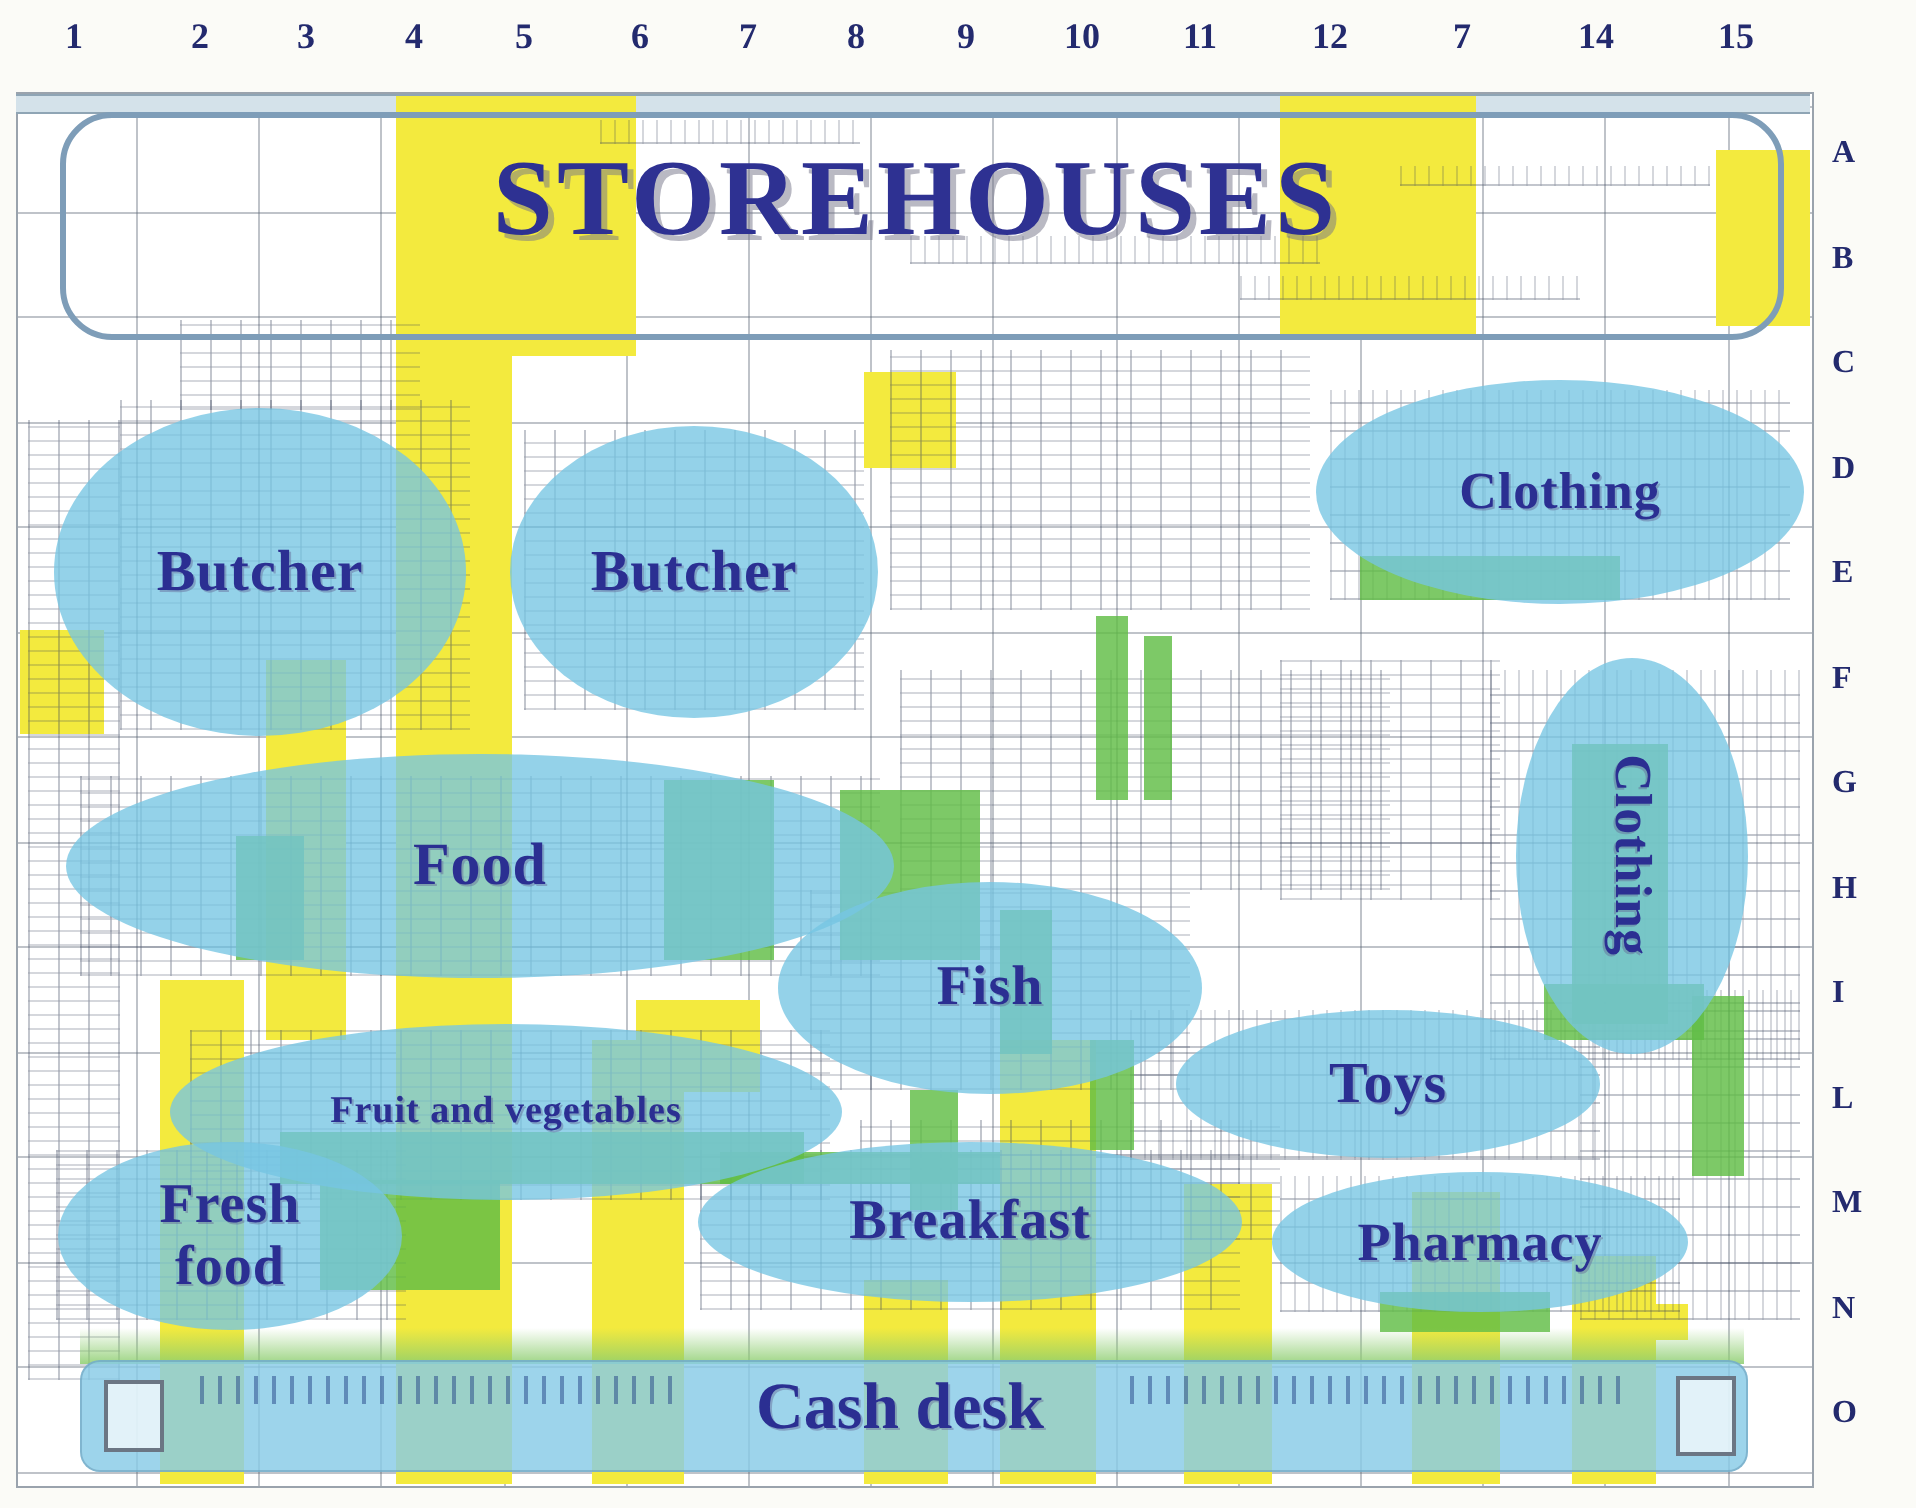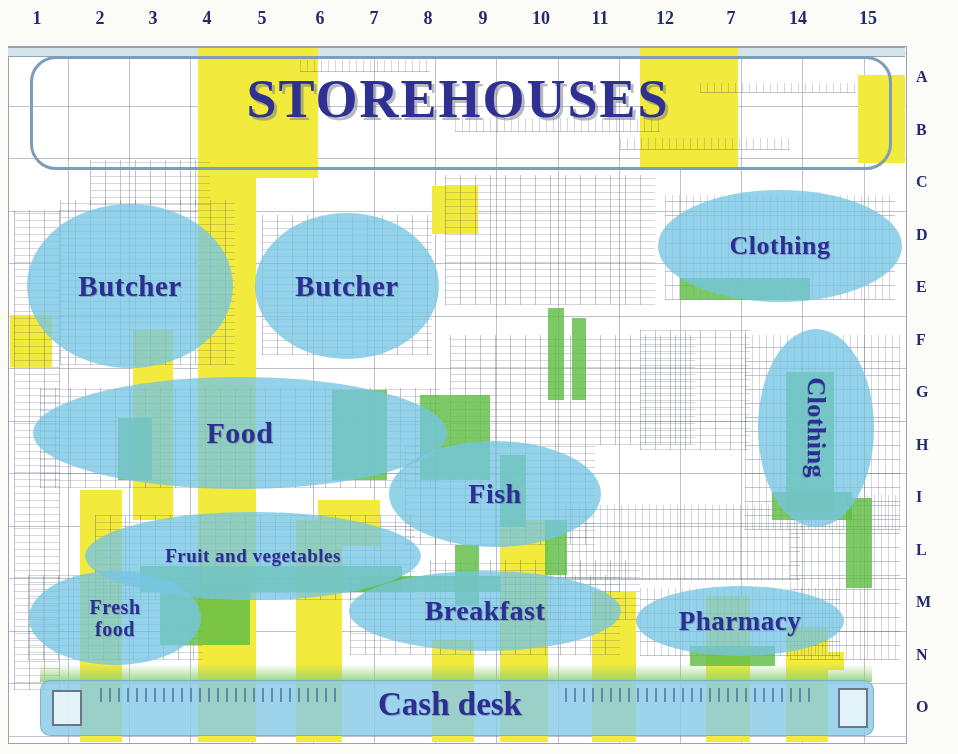--- a/index.html
+++ b/index.html
@@ -190,22 +190,27 @@
     <div class="ellipse" style="left: 389px; top: 441px; width: 212px; height: 106px;">
       <div class="lbl" style="font-size: 28px;">
         <div>Fish</div>
       </div>
     </div>
     <div class="ellipse" style="left: 85px; top: 512px; width: 336px; height: 88px;">
       <div class="lbl" style="font-size: 19px;">
         <div>Fruit and vegetables</div>
       </div>
     </div>
+    <div class="ellipse" style="left: 588px; top: 505px; width: 212px; height: 74px;">
+      <div class="lbl" style="font-size: 29px;">
+        <div>Toys</div>
+      </div>
+    </div>
     <div class="ellipse" style="left: 29px; top: 571px; width: 172px; height: 94px;">
-      <div class="lbl" style="font-size: 20px;">
+      <div class="lbl" style="font-size: 28px;">
         <div>Fresh</div>
         <div>food</div>
       </div>
     </div>
     <div class="ellipse" style="left: 349px; top: 571px; width: 272px; height: 80px;">
       <div class="lbl" style="font-size: 28px;">
         <div>Breakfast</div>
       </div>
     </div>
     <div class="ellipse" style="left: 636px; top: 586px; width: 208px; height: 70px;">

